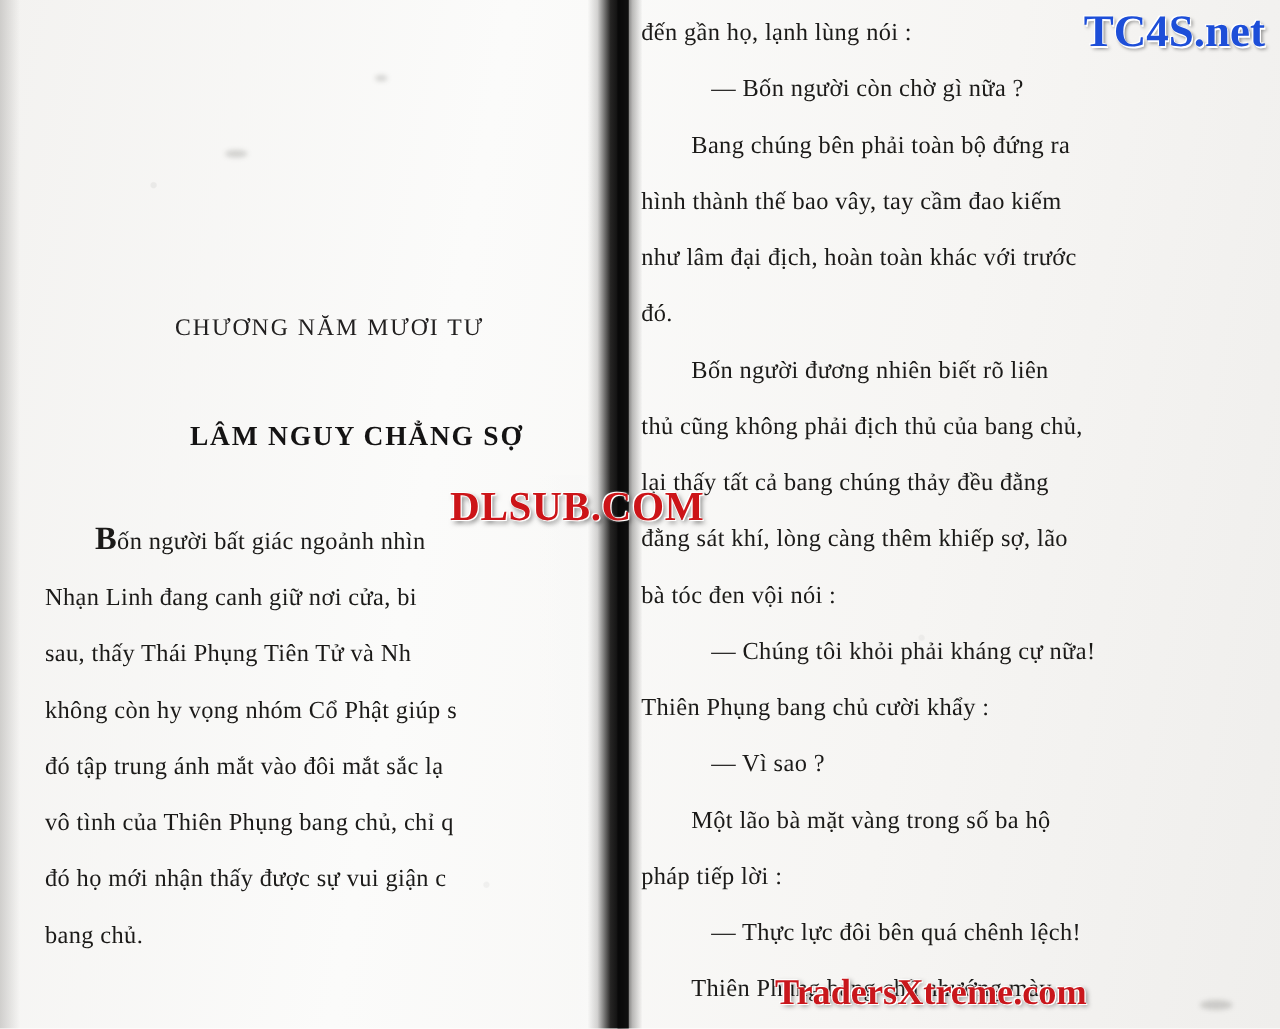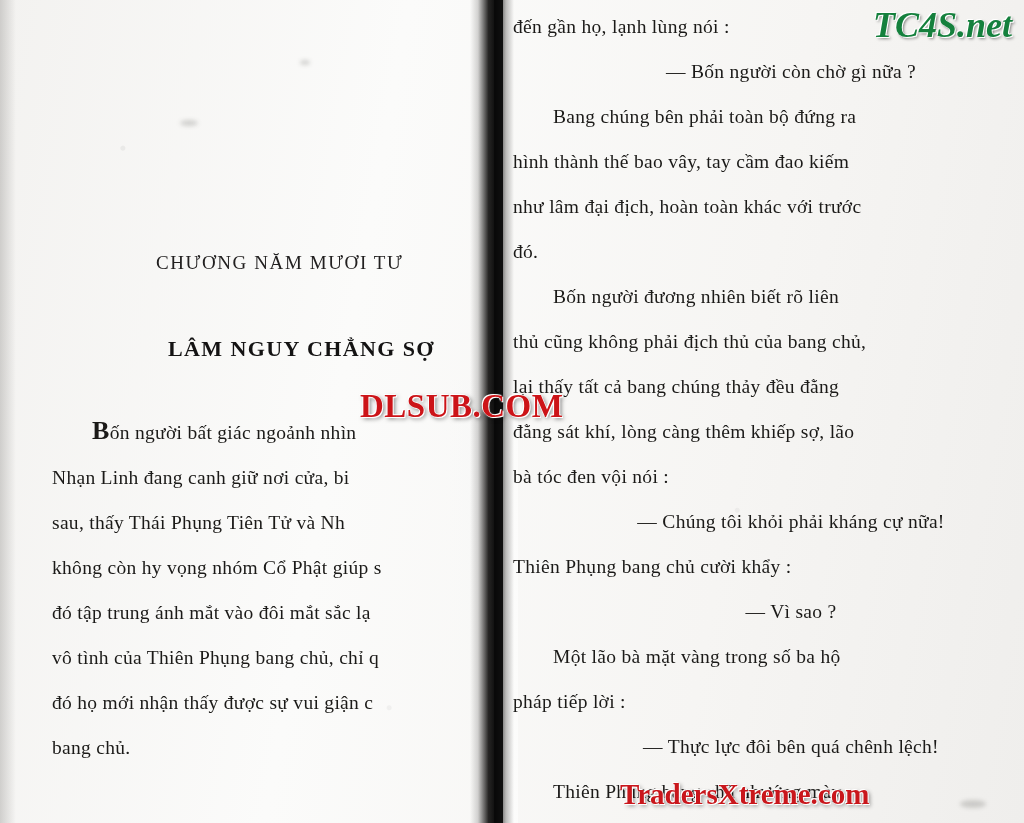--- a/index.html
+++ b/index.html
@@ -59,21 +59,21 @@
     background: linear-gradient(90deg, rgba(120,118,115,0.30), rgba(255,255,255,0));
   }
 
   
   .col {
     position: absolute;
     top: 0;
     height: 823px;
     color: #1d1b19;
   }
-  .col-left  { left: 16px;    width: 472px; }
+  .col-left  { left: 0;    width: 472px; }
   .col-right { left: 503px; width: 521px; }
 
   .chapter-head {
     position: absolute;
     left: 140px;
     top: 252px;
     font-size: 19px;
     letter-spacing: 1.6px;
     color: #222020;
     white-space: nowrap;
@@ -105,21 +105,21 @@
   .right-body {
     left: 10px;
     top: 4px;
     width: 500px;
   }
   .body-text p {
     margin: 0;
     white-space: nowrap;
   }
   .indent { text-indent: 40px; }
-  .dash-line { text-indent: 56px; text-align: center; }
+  .dash-line { text-indent: 56px; }
   .dropcap-line::first-letter {
     font-size: 26px;
     font-weight: bold;
   }
 
   
   .fade-right {
     position: absolute;
     top: 380px;
     left: 430px;
@@ -134,26 +134,25 @@
     position: absolute;
     font-weight: bold;
     font-family: "Liberation Serif", serif;
     white-space: nowrap;
     pointer-events: none;
   }
   .wm-tc4s {
     right: 12px;
     top: 4px;
     font-size: 36px;
-    color: #15803d;
+    color: #1d4ed8;
     text-shadow:
       1px 1px 0 #ffffff,
       -1px -1px 0 #ffffff,
       2px 2px 3px rgba(0,0,0,0.45);
-    font-style: italic;
   }
   .wm-dlsub {
     left: 360px;
     top: 388px;
     font-size: 33px;
     color: #cc1418;
     letter-spacing: 0.5px;
     text-shadow:
       1px 1px 0 #ffffff,
       -1px -1px 0 #ffffff,

